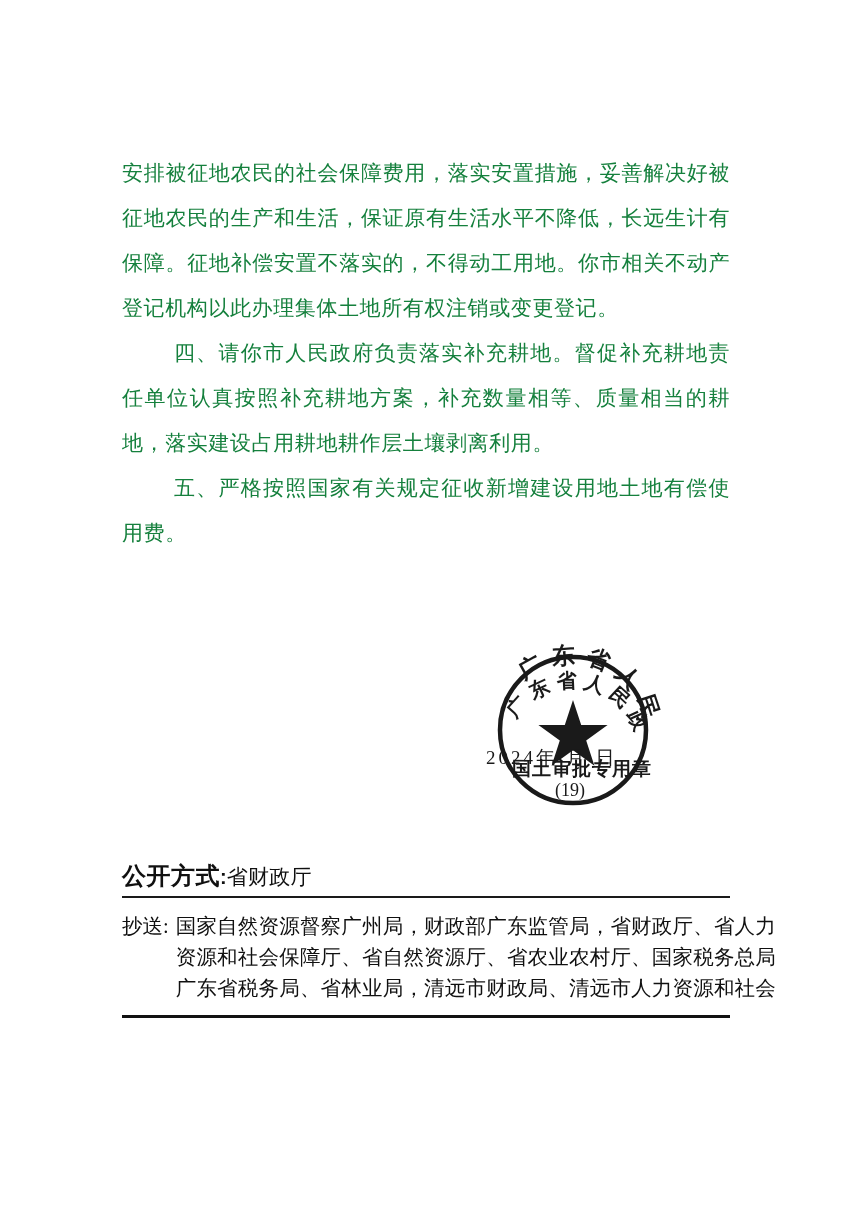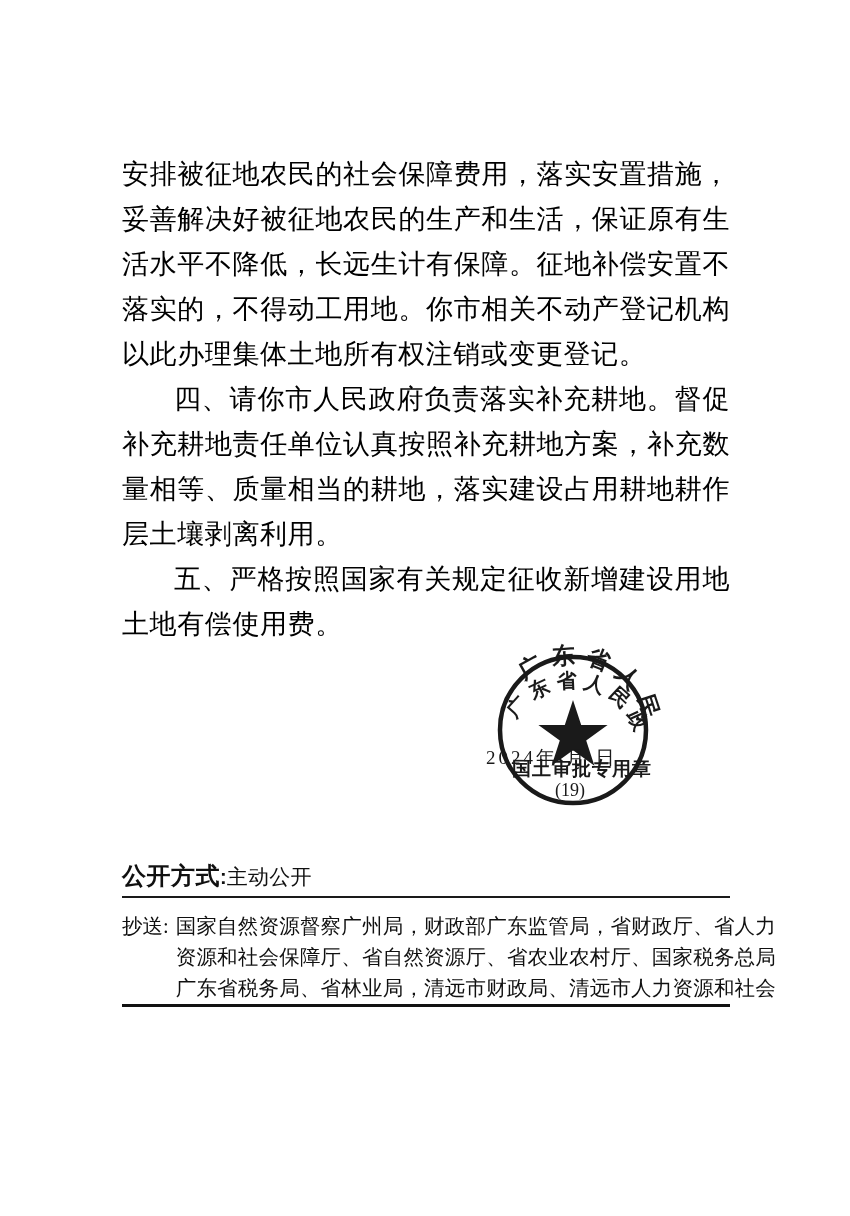--- a/index.html
+++ b/index.html
@@ -27,28 +27,28 @@
 
   
   .body-area {
     position: absolute;
     left: 122px;
     top: 152px;
     width: 608px;
   }
 
   .para {
-    font-size: 27px;
+    font-size: 21px;
     line-height: 45px;
     letter-spacing: 0.6px;
     text-align: justify;
     text-justify: inter-character;
     margin: 0 0 0 0;
-    color: #000000;
-    font-family: Liberation Sans, sans-serif;
+    color: #15803d;
+    font-family: Liberation Mono, monospace;
   }
   .para.indent {
     text-indent: 52px;
   }
   .para + .para {
     margin-top: 0px;
   }
 
   
   .seal-wrap {
@@ -101,20 +101,21 @@
     width: 608px;
     height: 3.2px;
     background: #111111;
     margin: 0;
   }
 
   .cc-block {
     display: flex;
     align-items: flex-start;
     padding-top: 13px;
+    padding-bottom: 11px;
   }
   .cc-label {
     font-size: 20.5px;
     line-height: 31px;
     flex: 0 0 auto;
     white-space: nowrap;
     padding-right: 7px;
   }
   .cc-lines {
     flex: 1 1 auto;
@@ -164,21 +165,21 @@
 
       <text x="34" y="137" font-family="'Liberation Serif','DejaVu Serif',serif" font-size="19" font-weight="bold" fill="#1a1a1a" letter-spacing="1">国土审批专用章</text>
 
       <text x="77" y="158" font-family="'Liberation Serif','DejaVu Serif',serif" font-size="18" fill="#1a1a1a">(19)</text>
     </svg>
   </div>
 
   <div class="footer">
 
     <div class="disclosure-line">
-      <span class="disclosure-label">公开方式</span><span class="disclosure-sep">:</span><span class="disclosure-value">主动公开</span>
+      <span class="disclosure-label">公开方式</span><span class="disclosure-sep">:</span><span class="disclosure-value">省财政厅</span>
     </div>
 
     <div class="rule-thin"></div>
 
     <div class="cc-block">
       <div class="cc-label">抄送:</div>
       <div class="cc-lines">
         <div>国家自然资源督察广州局，财政部广东监管局，省财政厅、省人力</div>
         <div>资源和社会保障厅、省自然资源厅、省农业农村厅、国家税务总局</div>
         <div>广东省税务局、省林业局，清远市财政局、清远市人力资源和社会</div>

